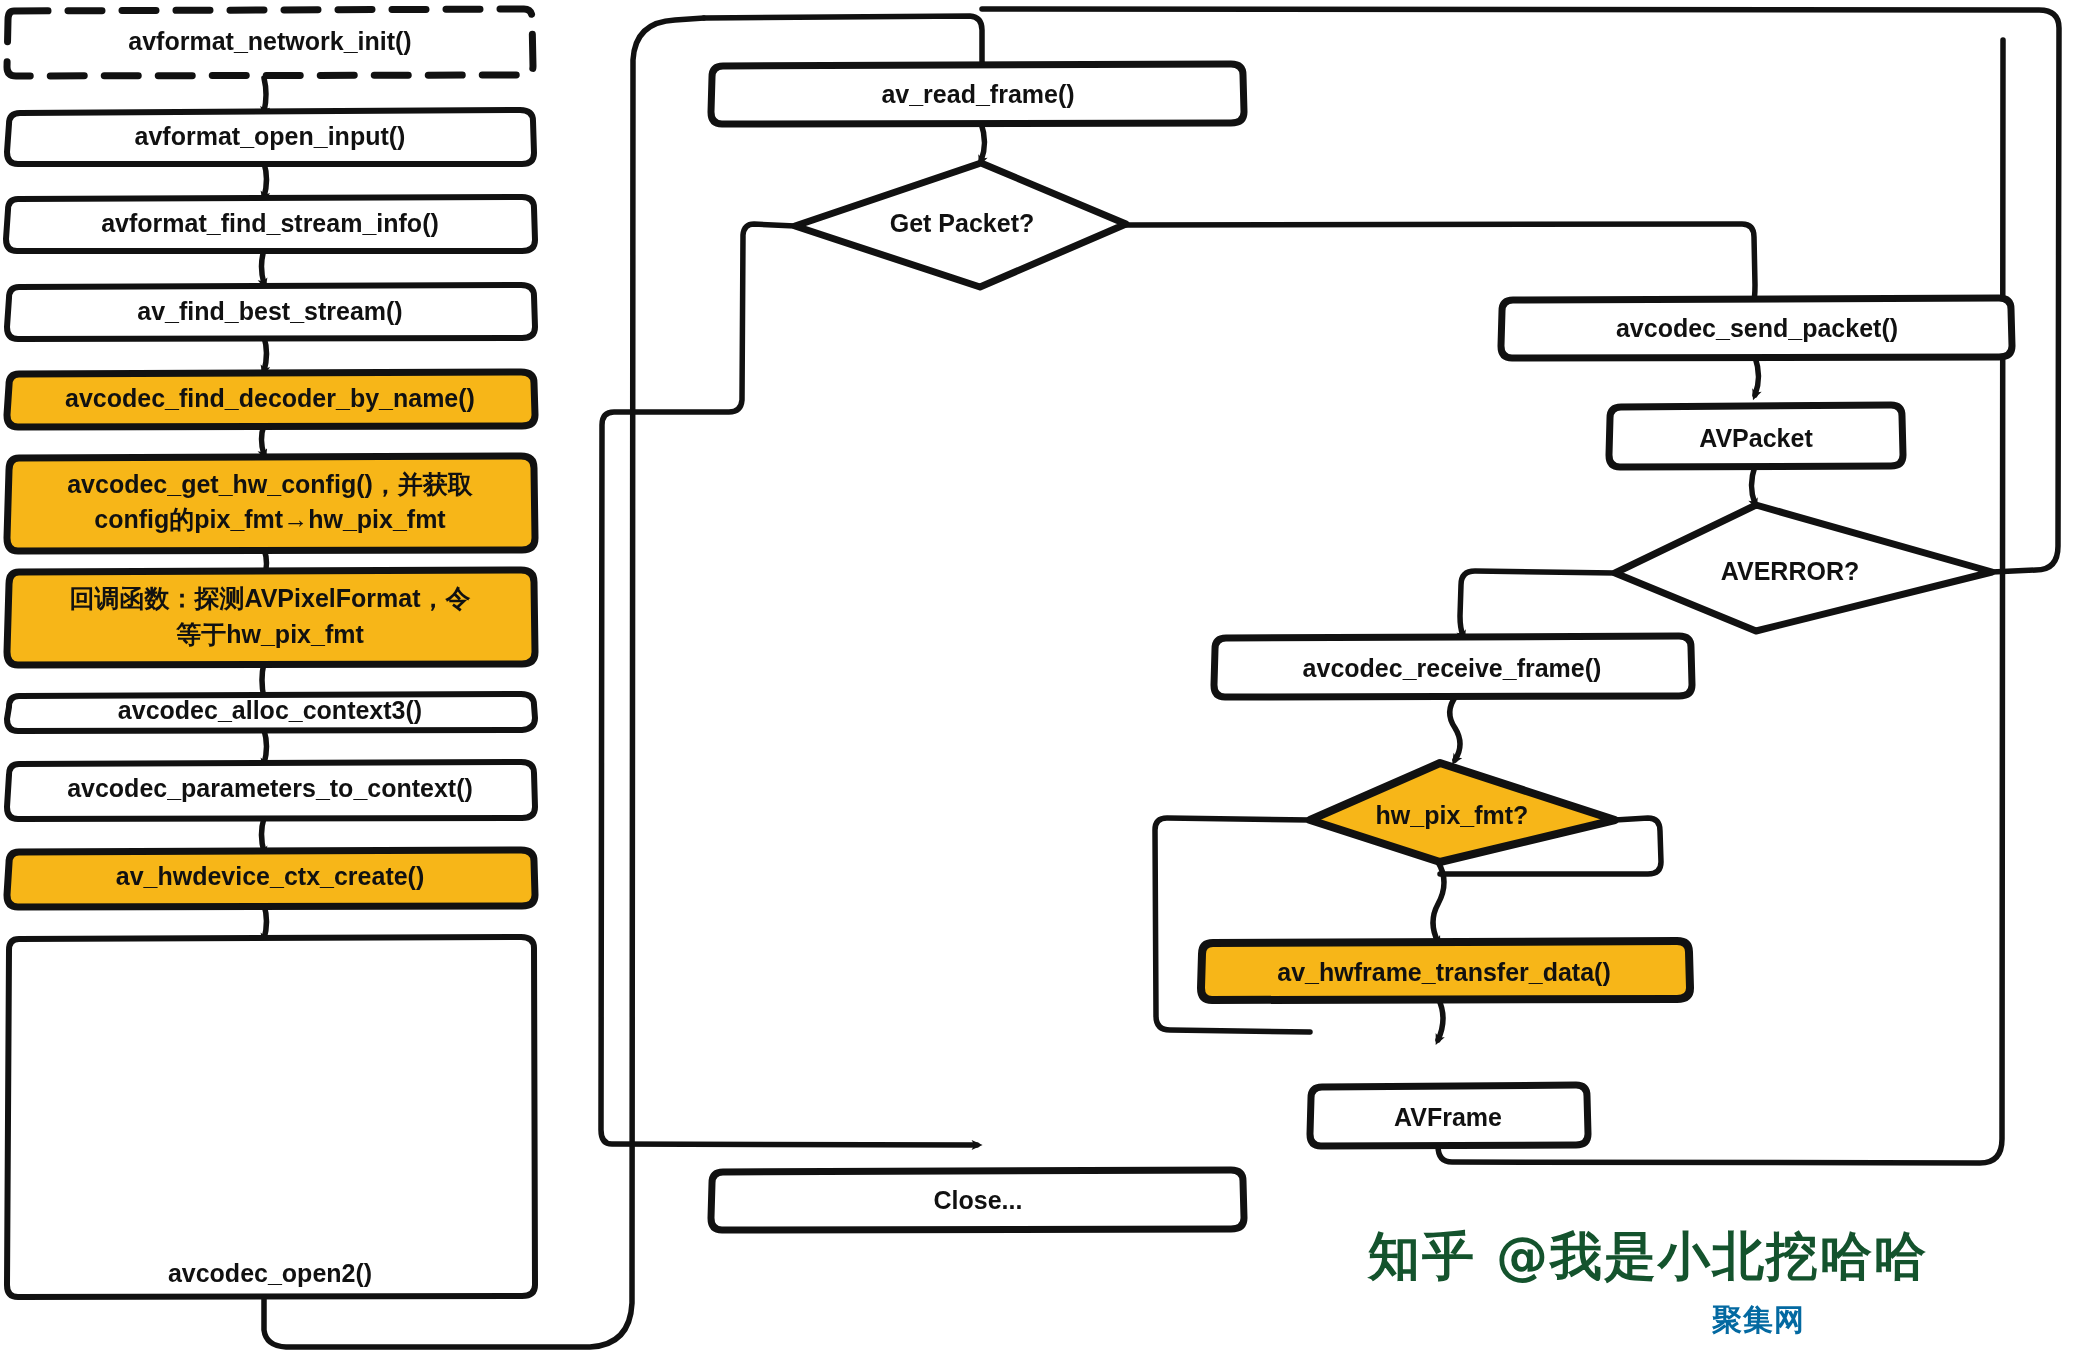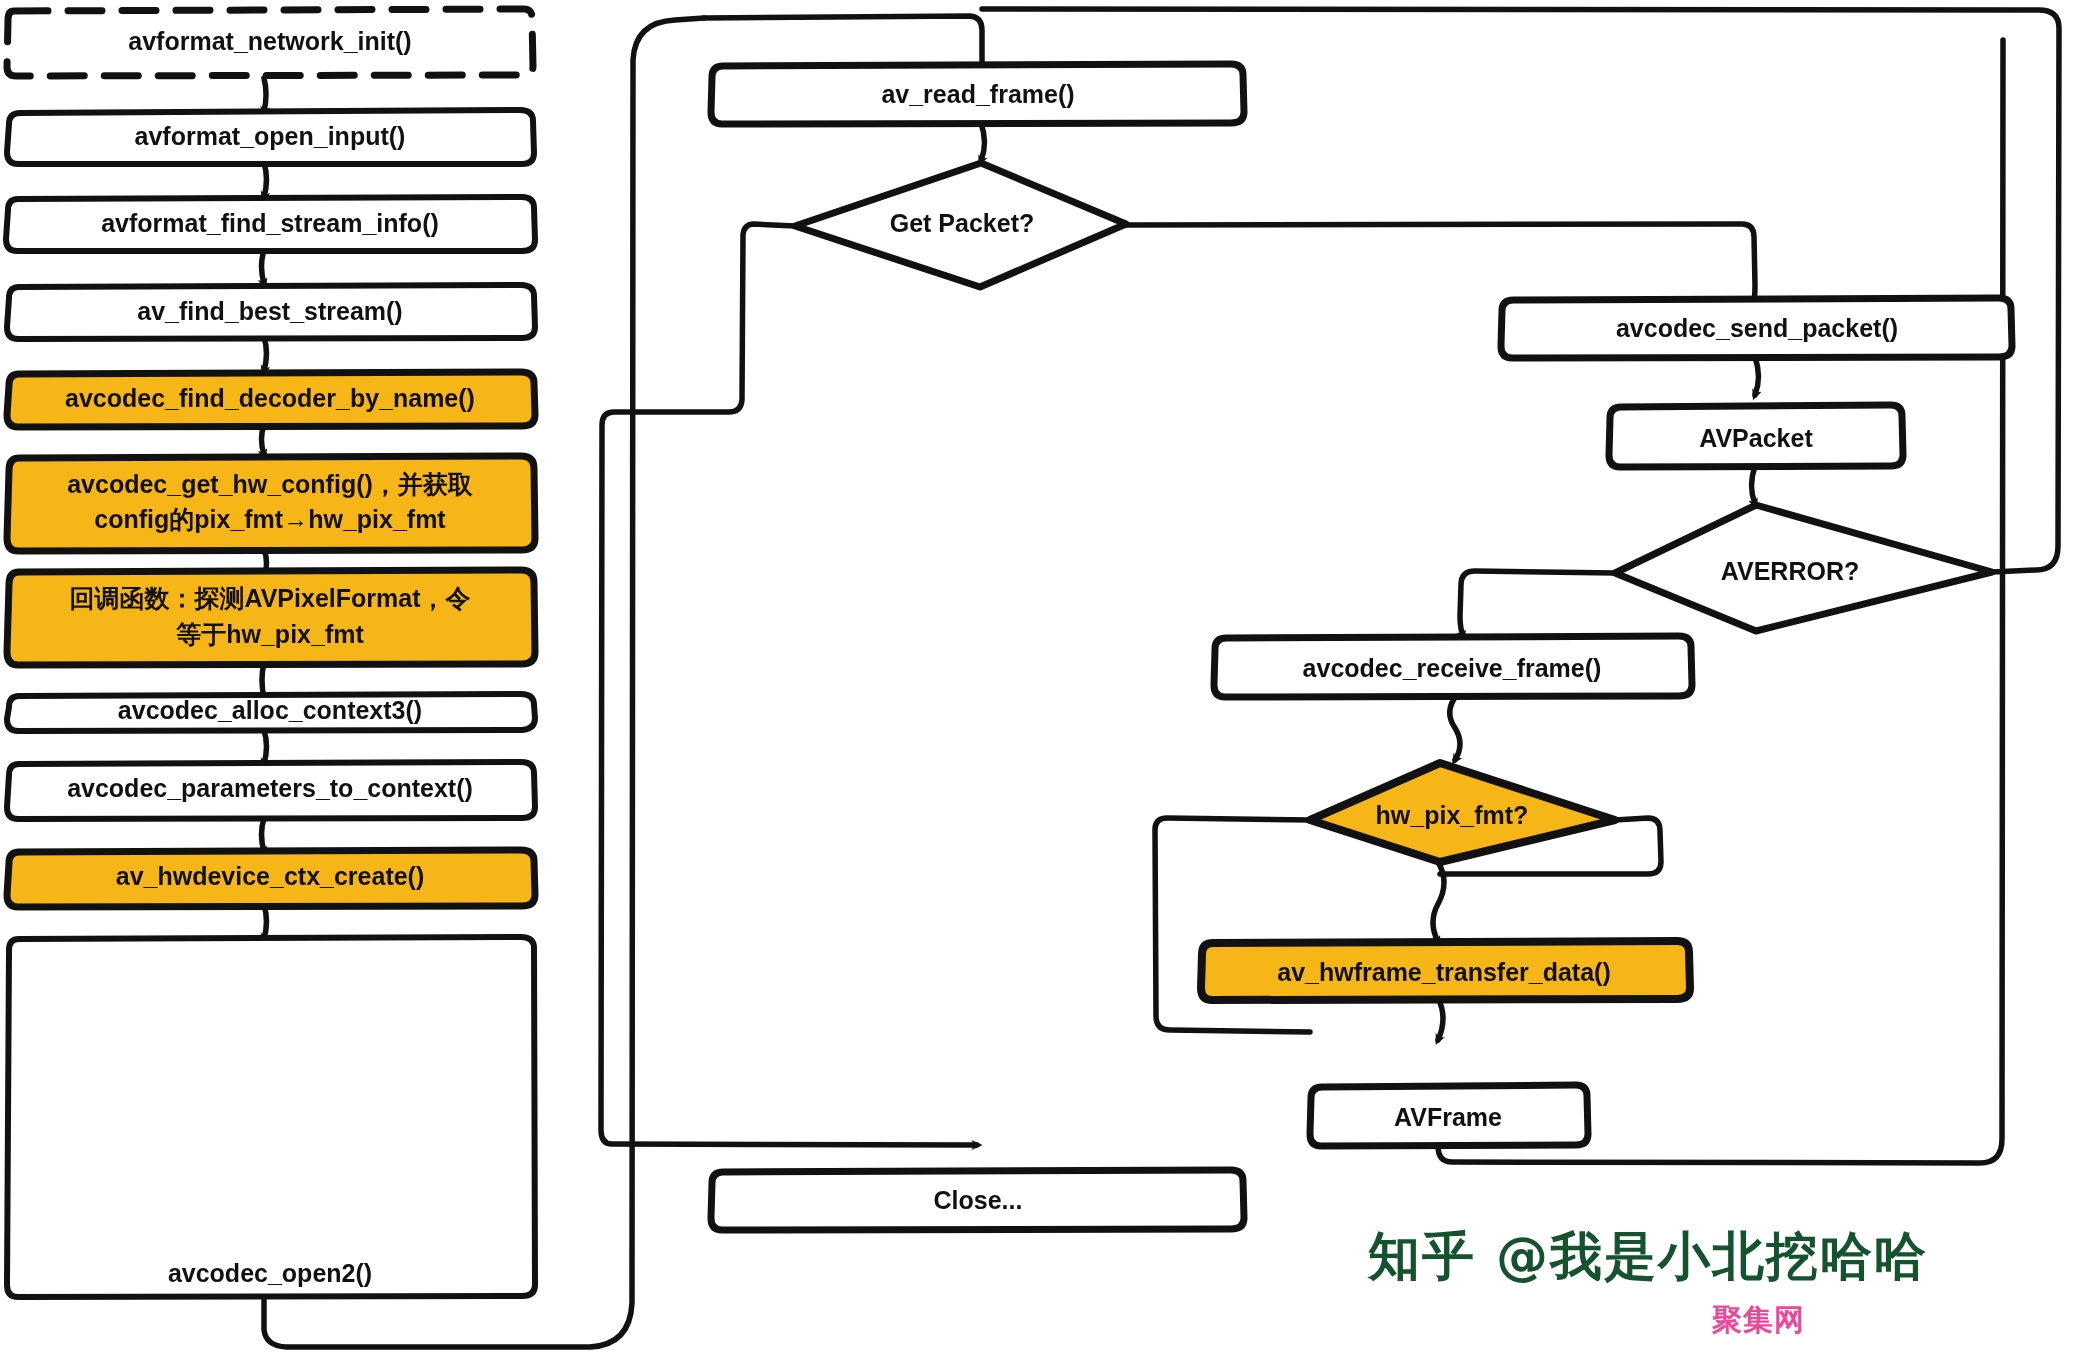--- a/index.html
+++ b/index.html
@@ -20,21 +20,21 @@
     font-family:"DejaVu Sans","Liberation Sans",sans-serif;
     font-weight:bold;
     color:#14532d;
     white-space:nowrap;
     letter-spacing:2px;
   }
   .wm-juji{
     position:absolute;
     font-family:"DejaVu Sans","Liberation Sans",sans-serif;
     font-weight:bold;
-    color:#ec4899;
+    color:#0369a1;
     white-space:nowrap;
     letter-spacing:1px;
   }
 </style>
 </head>
 <body>
 
 <div id="stage">
 
   <svg class="board" viewBox="0 0 2079 1354" xmlns="http://www.w3.org/2000/svg">

